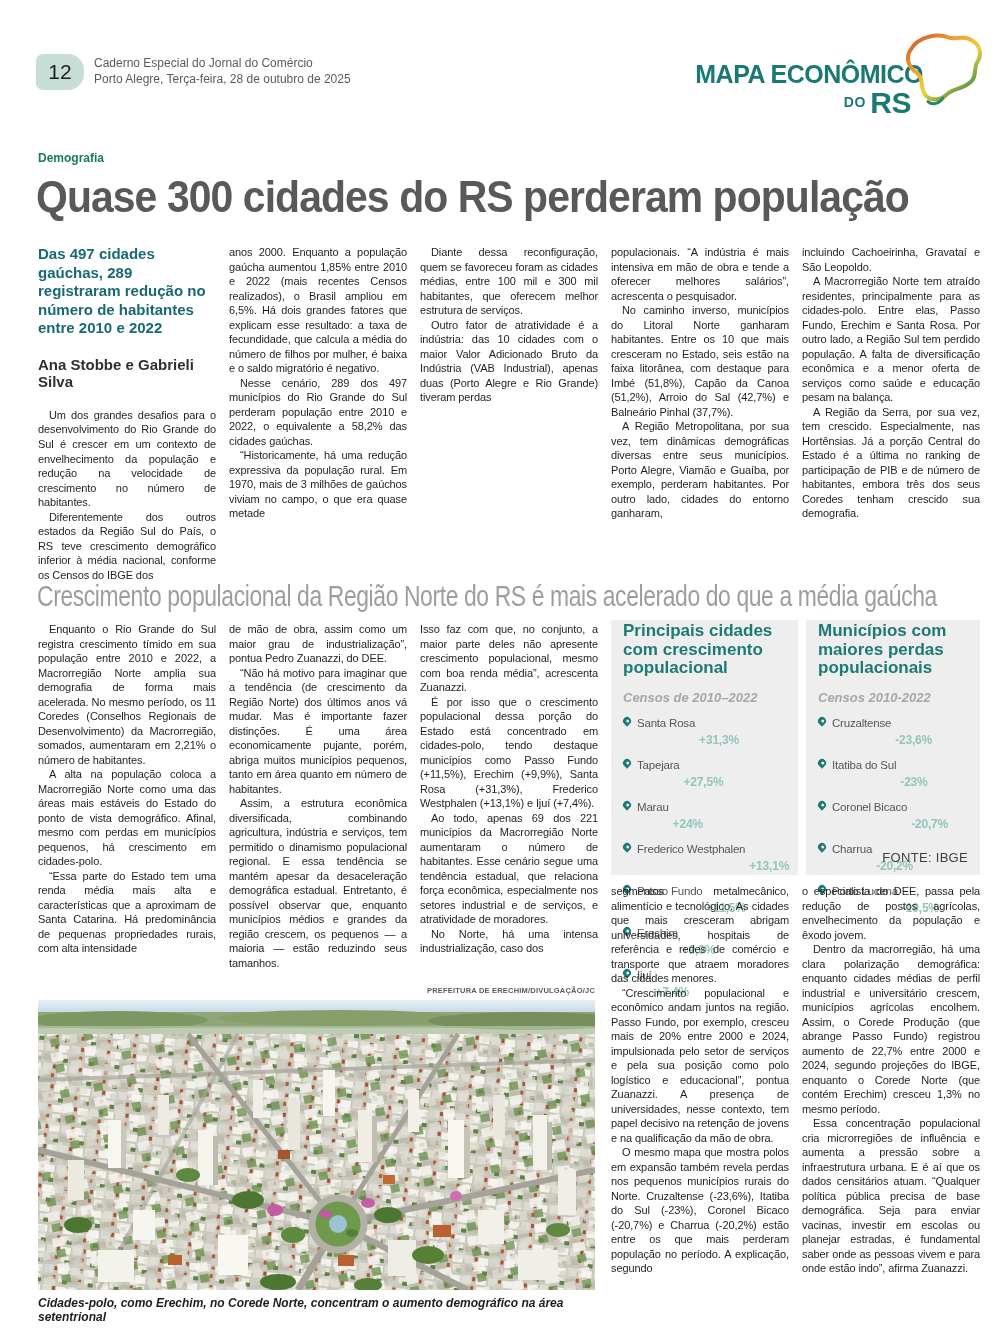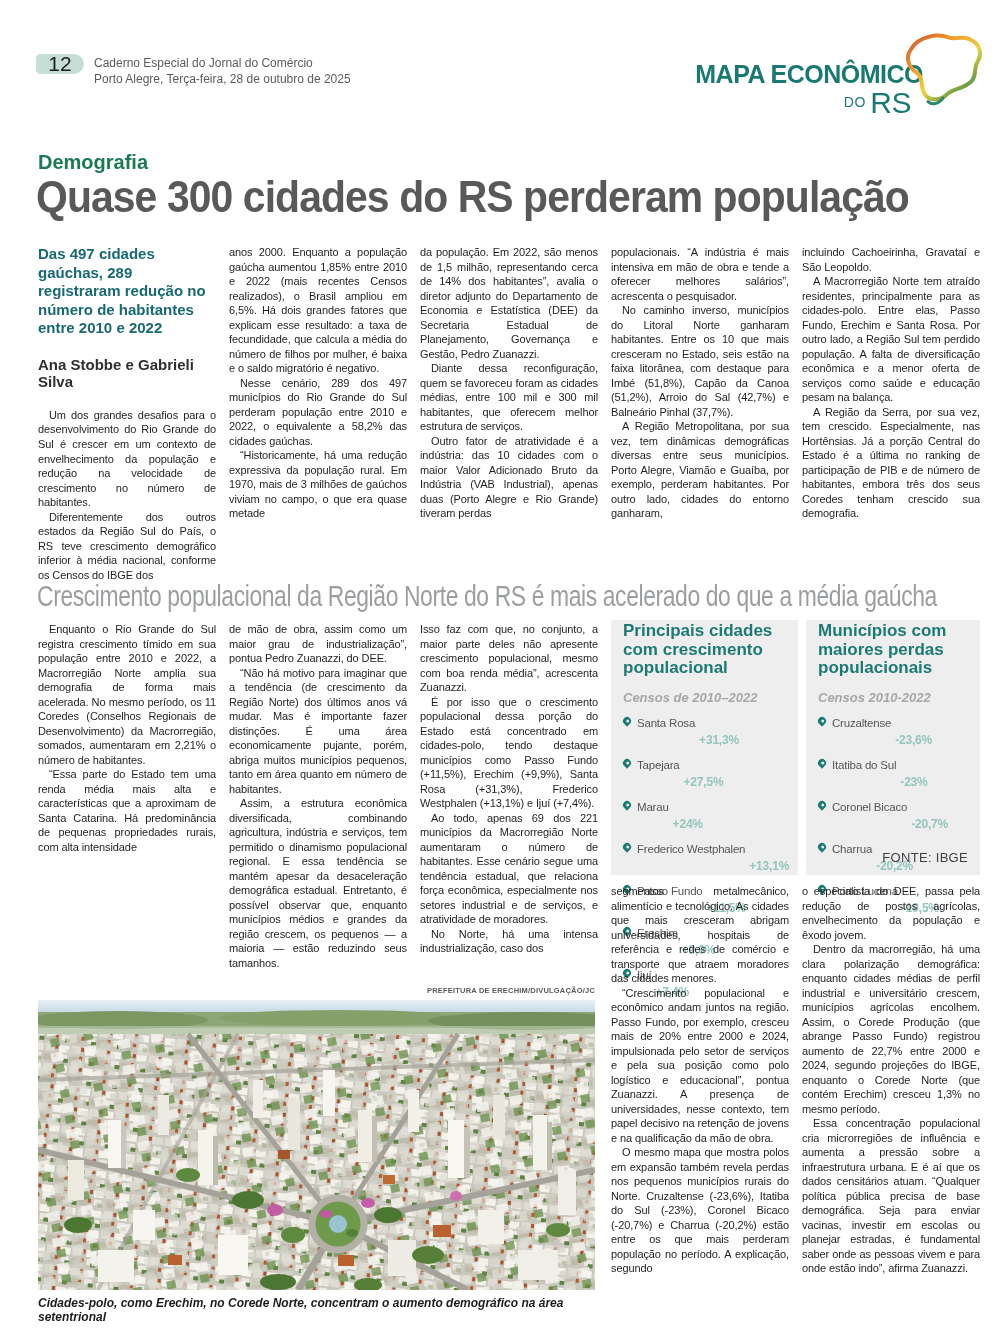--- a/index.html
+++ b/index.html
@@ -1,34 +1,34 @@
 <!DOCTYPE html>
 <html lang="pt-BR"><head>
 <meta charset="utf-8">
 <style>
   * { margin:0; padding:0; box-sizing:border-box; }
   html,body { background:#ffffff; }
   body { font-family:"Liberation Sans", sans-serif; }
   .page { position:relative; width:1003px; height:1344px; background:#fff; overflow:hidden; }
 
   
-  .badge { position:absolute; left:36px; top:54px; width:48px; height:20px;
+  .badge { position:absolute; left:36px; top:54px; width:48px; height:36px;
            background:#c7ded7; border-radius:7px 16px 16px 7px;
            display:flex; align-items:center; justify-content:center;
            font-size:21px; color:#1d1d1b; font-weight:500; }
   .pubinfo { position:absolute; left:94px; top:55px; font-size:12px; line-height:16px; color:#5a5b5d; }
   .logo-l1 { position:absolute; right:80px; top:60px; font-size:25px; font-weight:800;
              letter-spacing:-0.5px; color:#1a7a73; }
-  .logo-l2 { position:absolute; right:92px; top:86px; color:#1a7a73; font-weight:400; }
+  .logo-l2 { position:absolute; right:92px; top:86px; color:#1a7a73; font-weight:700; }
   .logo-l2 .do { font-size:14px; vertical-align:6px; letter-spacing:0.5px; }
   .logo-l2 .rs { font-size:30px; letter-spacing:-0.5px; }
   .rs-svg { position:absolute; right:16px; top:28px; width:88px; height:84px; }
 
   
-  .kicker { position:absolute; left:38px; top:151px; font-size:20px; font-weight:700; color:#1c7a55; }
+  .kicker { position:absolute; left:38px; top:151px; font-size:12px; font-weight:700; color:#1c7a55; }
   .headline { position:absolute; left:36px; top:172px; font-size:44px; font-weight:700;
               color:#58595b; letter-spacing:-1px; white-space:nowrap;
               transform:scaleX(0.93); transform-origin:0 50%; }
   .col { position:absolute; width:178px; text-align:justify; }
   .c1 { left:38px; }  .c2 { left:229px; }  .c3 { left:420px; }  .c4 { left:611px; }  .c5 { left:802px; }
   .row1 { top:245px; }
   .lead { font-size:15px; line-height:1.24; font-weight:700; color:#186971; text-align:left; }
   .byline { margin-top:18px; margin-bottom:18px; font-size:15px; font-weight:700;
             color:#2f2f2f; text-align:left; }
   p.body { font-size:11px; line-height:1.32; color:#211e1e; letter-spacing:-0.1px; }
@@ -107,21 +107,20 @@
       </div>
   </div>
   <div class="col c2 row1">
 
   <p class="body flush">anos 2000. Enquanto a população gaúcha aumentou 1,85% entre 2010 e 2022 (mais recentes Censos realizados), o Brasil ampliou em 6,5%. Há dois grandes fatores que explicam esse resultado: a taxa de fecundidade, que calcula a média do número de filhos por mulher, é baixa e o saldo migratório é negativo.</p>
       <p class="body ind">Nesse cenário, 289 dos 497 municípios do Rio Grande do Sul perderam população entre 2010 e 2022, o equivalente a 58,2% das cidades gaúchas.</p>
       <p class="body ind">“Historicamente, há uma redução expressiva da população rural. Em 1970, mais de 3 milhões de gaúchos viviam no campo, o que era quase metade</p>
     </div>
   <div class="col c3 row1">
 
-  <p class="body flush">da população. Em 2022, são menos de 1,5 milhão, representando cerca de 14% dos habitantes”, avalia o diretor adjunto do Departamento de Economia e Estatística (DEE) da Secretaria Estadual de Planejamento, Governança e Gestão, Pedro Zuanazzi.</p>
       <p class="body ind">Diante dessa reconfiguração, quem se favoreceu foram as cidades médias, entre 100 mil e 300 mil habitantes, que oferecem melhor estrutura de serviços.</p>
       <p class="body ind">Outro fator de atratividade é a indústria: das 10 cidades com o maior Valor Adicionado Bruto da Indústria (VAB Industrial), apenas duas (Porto Alegre e Rio Grande) tiveram perdas</p>
     </div>
   <div class="col c4 row1">
 
   <p class="body flush">populacionais. “A indústria é mais intensiva em mão de obra e tende a oferecer melhores salários”, acrescenta o pesquisador.</p>
       <p class="body ind">No caminho inverso, municípios do Litoral Norte ganharam habitantes. Entre os 10 que mais cresceram no Estado, seis estão na faixa litorânea, com destaque para Imbé (51,8%), Capão da Canoa (51,2%), Arroio do Sal (42,7%) e Balneário Pinhal (37,7%).</p>
       <p class="body ind">A Região Metropolitana, por sua vez, tem dinâmicas demográficas diversas entre seus municípios. Porto Alegre, Viamão e Guaíba, por exemplo, perderam habitantes. Por outro lado, cidades do entorno ganharam,</p>
     </div>
   <div class="col c5 row1">
@@ -129,20 +128,21 @@
   <p class="body flush">incluindo Cachoeirinha, Gravataí e São Leopoldo.</p>
       <p class="body ind">A Macrorregião Norte tem atraído residentes, principalmente para as cidades-polo. Entre elas, Passo Fundo, Erechim e Santa Rosa. Por outro lado, a Região Sul tem perdido população. A falta de diversificação econômica e a menor oferta de serviços como saúde e educação pesam na balança.</p>
       <p class="body ind">A Região da Serra, por sua vez, tem crescido. Especialmente, nas Hortênsias. Já a porção Central do Estado é a última no ranking de participação de PIB e de número de habitantes, embora três dos seus Coredes tenham crescido sua demografia.</p>
     </div>
 
   <h2 class="subheadline">Crescimento populacional da Região Norte do RS é mais acelerado do que a média gaúcha</h2>
 
   <div class="col c1 row2">
 
   <p class="body ind">Enquanto o Rio Grande do Sul registra crescimento tímido em sua população entre 2010 e 2022, a Macrorregião Norte amplia sua demografia de forma mais acelerada. No mesmo período, os 11 Coredes (Conselhos Regionais de Desenvolvimento) da Macrorregião, somados, aumentaram em 2,21% o número de habitantes.</p>
+      <p class="body ind">A alta na população coloca a Macrorregião Norte como uma das áreas mais estáveis do Estado do ponto de vista demográfico. Afinal, mesmo com perdas em municípios pequenos, há crescimento em cidades-polo.</p>
       <p class="body ind">“Essa parte do Estado tem uma renda média mais alta e características que a aproximam de Santa Catarina. Há predominância de pequenas propriedades rurais, com alta intensidade</p>
     </div>
   <div class="col c2 row2">
 
   <p class="body flush">de mão de obra, assim como um maior grau de industrialização”, pontua Pedro Zuanazzi, do DEE.</p>
       <p class="body ind">“Não há motivo para imaginar que a tendência (de crescimento da Região Norte) dos últimos anos vá mudar. Mas é importante fazer distinções. É uma área economicamente pujante, porém, abriga muitos municípios pequenos, tanto em área quanto em número de habitantes.</p>
       <p class="body ind">Assim, a estrutura econômica diversificada, combinando agricultura, indústria e serviços, tem permitido o dinamismo populacional regional. E essa tendência se mantém apesar da desaceleração demográfica estadual. Entretanto, é possível observar que, enquanto municípios médios e grandes da região crescem, os pequenos — a maioria — estão reduzindo seus tamanhos.</p>
     </div>
   <div class="col c3 row2">
 

